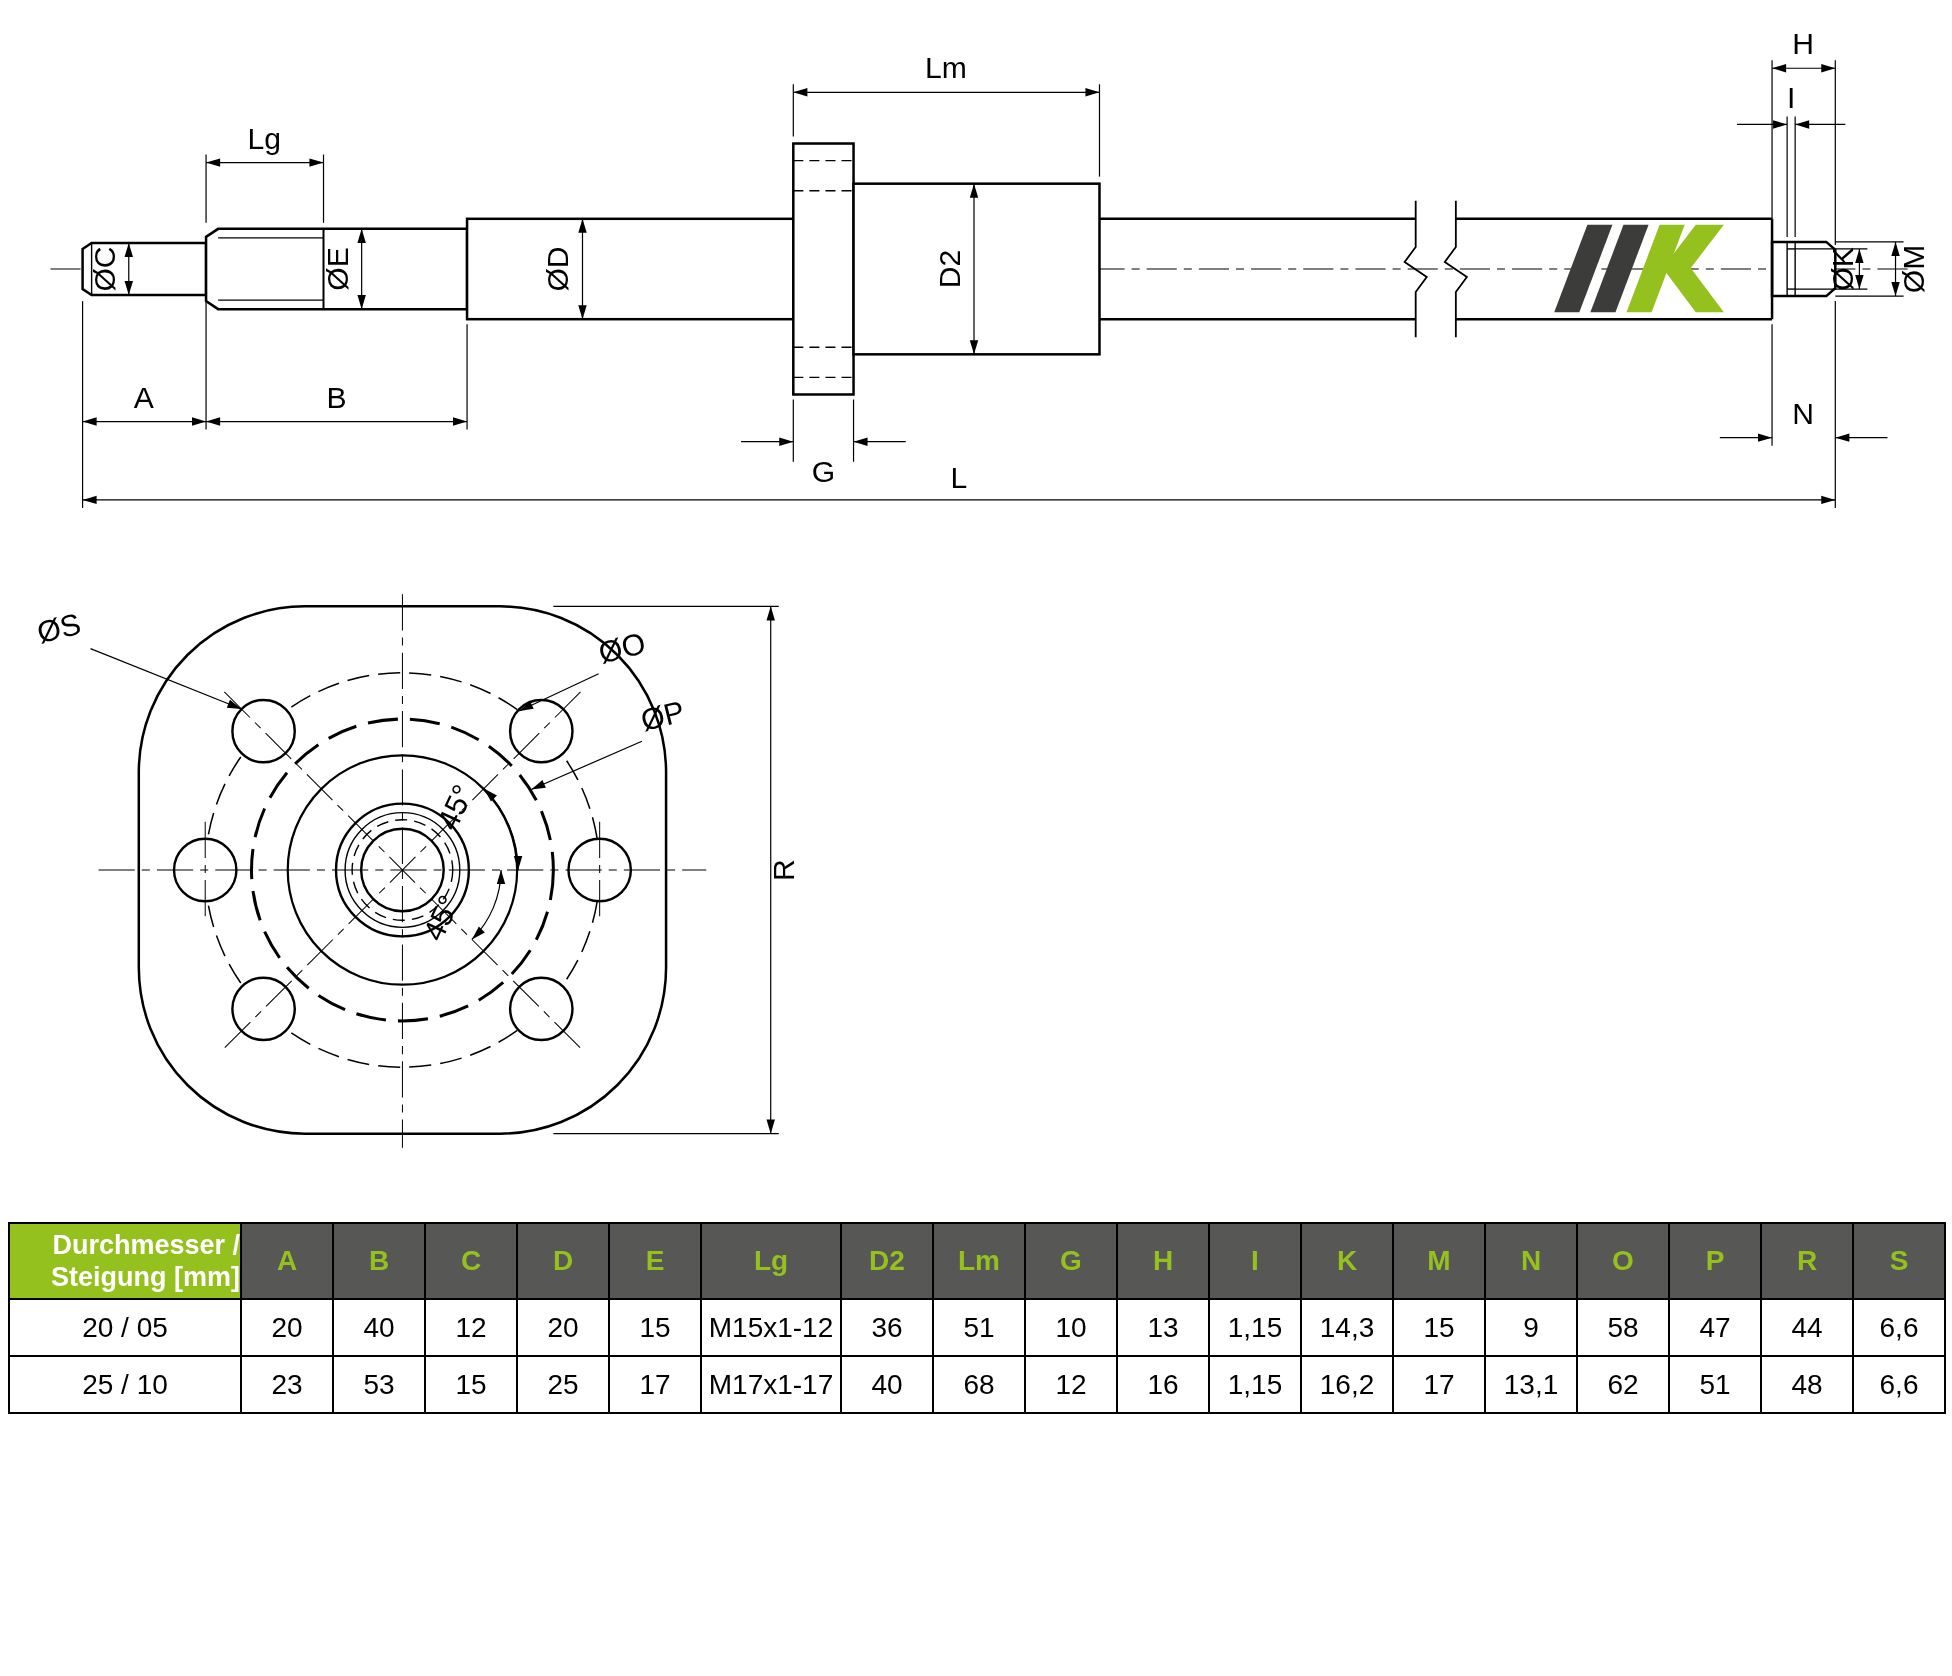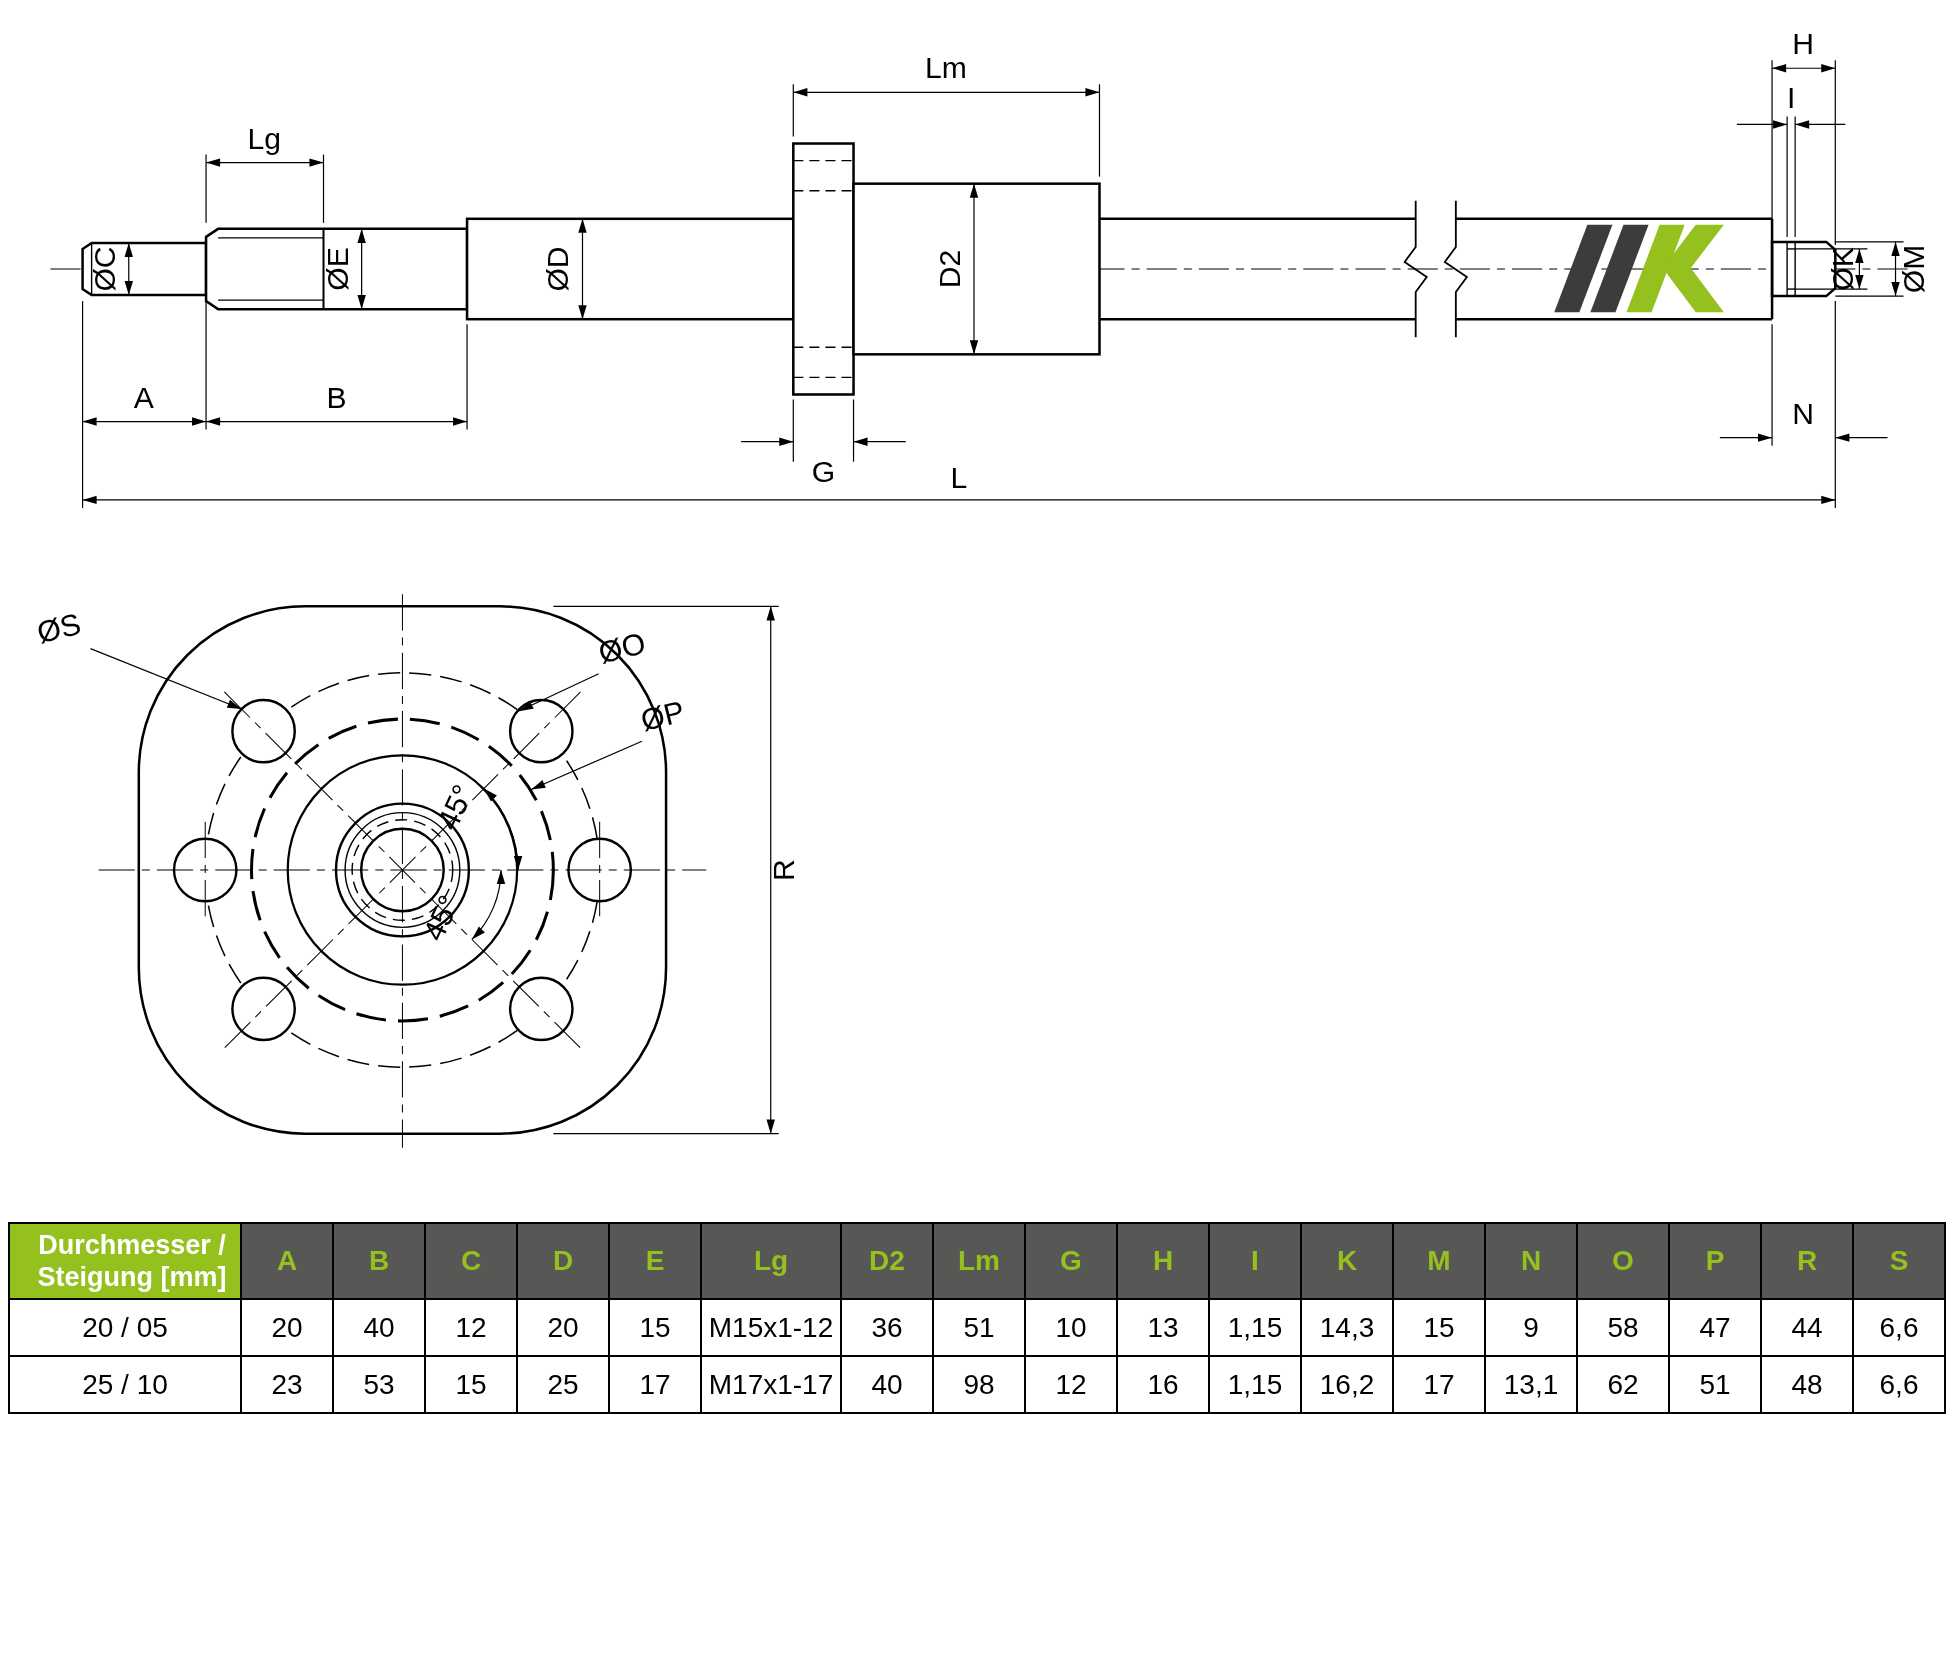--- a/index.html
+++ b/index.html
@@ -15,21 +15,21 @@
   .spec-table {
     position:absolute; left:8px; top:1222px; width:1936px;
     border-collapse:collapse; table-layout:fixed;
   }
   .spec-table th, .spec-table td { border:2px solid #000; overflow:hidden; }
   .spec-table th {
     background:#575756; color:#95C11F; font-size:28px; font-weight:bold;
     height:76px; text-align:center; vertical-align:middle;
   }
   .spec-table th.first-col-header {
-    background:#95C11F; color:#ffffff; text-align:center;
+    background:#95C11F; color:#ffffff; text-align:right;
     padding-left:14px; font-size:27px; line-height:1.2;
   }
   .spec-table td {
     background:#fff; color:#000; font-size:28px; height:57px;
     text-align:center; vertical-align:middle;
   }
 </style>
 </head>
 <body>
 
@@ -298,21 +298,21 @@
         </tr>
         <tr>
           <td>25 / 10</td>
           <td>23</td>
           <td>53</td>
           <td>15</td>
           <td>25</td>
           <td>17</td>
           <td>M17x1-17</td>
           <td>40</td>
-          <td>98</td>
+          <td>68</td>
           <td>12</td>
           <td>16</td>
           <td>1,15</td>
           <td>16,2</td>
           <td>17</td>
           <td>13,1</td>
           <td>62</td>
           <td>51</td>
           <td>48</td>
           <td>6,6</td>

